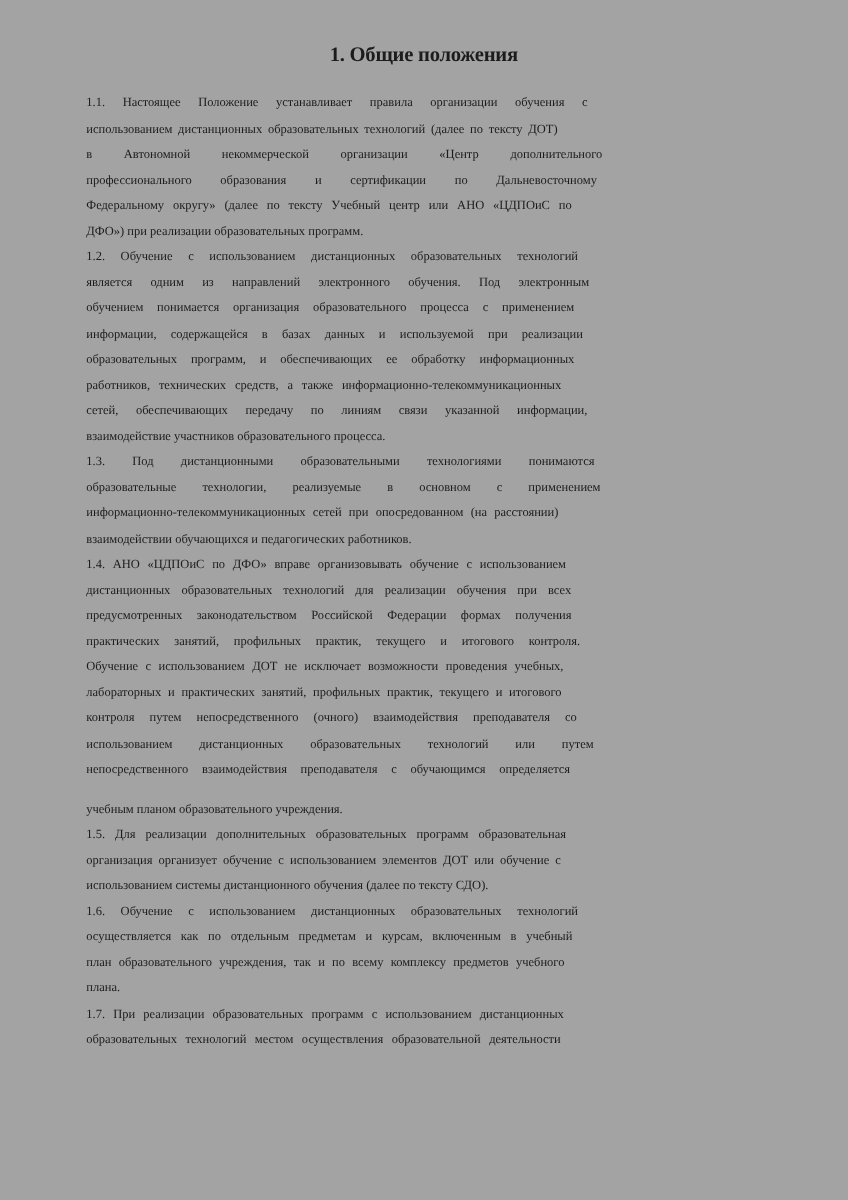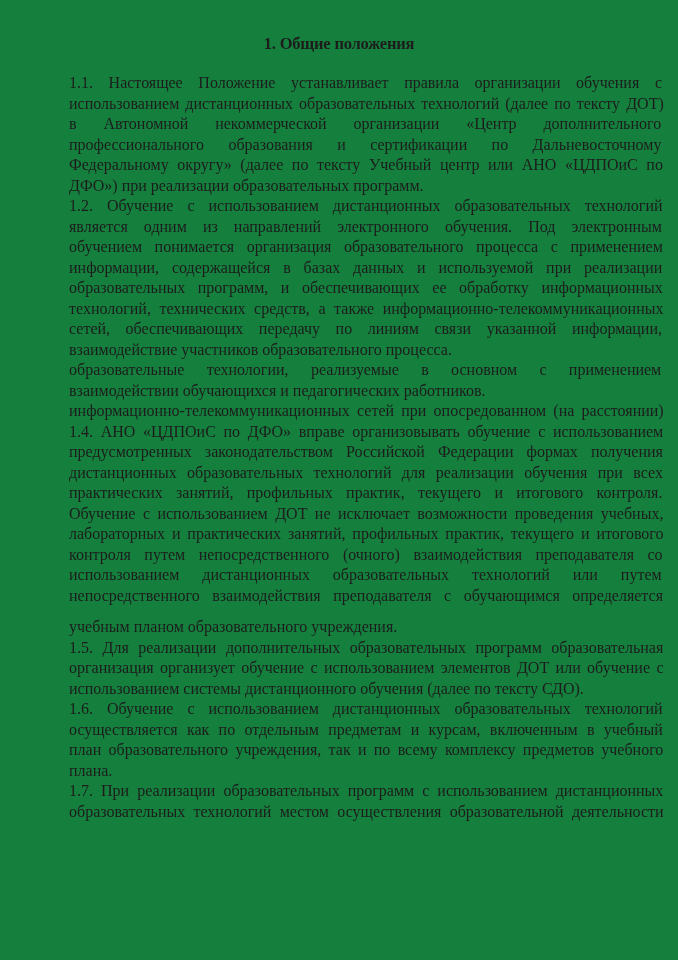--- a/index.html
+++ b/index.html
@@ -1,33 +1,33 @@
 <!DOCTYPE html>
 <html><head>
 <meta charset="utf-8">
 <style>
   html, body { margin: 0; padding: 0; background: #ffffff; }
   body { width: 678px; height: 960px; overflow: hidden; position: relative; }
   .page {
     position: absolute; left: 0; top: 0; width: 678px; height: 960px;
-    background: #15803d;
+    background: #a3a3a3;
     font-family: "Liberation Serif", "DejaVu Serif", serif;
     color: #1c1c1c;
   }
   .heading {
     position: absolute; left: 0; top: 34px; width: 678px;
     text-align: center; font-weight: bold; font-size: 16.5px; line-height: 20px;
     letter-spacing: -0.2px;
   }
   .body {
     position: absolute; left: 69px; top: 73px; width: 580px;
   }
   .line {
     display: block; height: 20.5px; line-height: 20.5px;
-    font-size: 16px; white-space: nowrap;
+    font-size: 10px; white-space: nowrap;
     text-align: justify; text-align-last: justify;
     overflow: visible;
   }
   .line.last { text-align: left; text-align-last: left; }
 </style>
 </head>
 <body>
 
 <div class="page">
   <div class="heading">1. Общие положения</div>
@@ -39,33 +39,34 @@
         <span class="line" style="text-align: left; text-align-last: left; display: block; word-spacing: 20.4156px;">профессионального образования и сертификации по Дальневосточному</span>
         <span class="line" style="text-align: left; text-align-last: left; display: block; word-spacing: 4.58437px;">Федеральному округу» (далее по тексту Учебный центр или АНО «ЦДПОиС по</span>
         <span class="line last" style="text-align: left; text-align-last: left; display: block;">ДФО») при реализации образовательных программ.</span>
       </div>
       <div class="para">
         <span class="line" style="text-align: left; text-align-last: left; display: block; word-spacing: 9.98438px;">1.2. Обучение с использованием дистанционных образовательных технологий</span>
         <span class="line" style="text-align: left; text-align-last: left; display: block; word-spacing: 12.0781px;">является одним из направлений электронного обучения. Под электронным</span>
         <span class="line" style="text-align: left; text-align-last: left; display: block; word-spacing: 8.54948px;">обучением понимается организация образовательного процесса с применением</span>
         <span class="line" style="text-align: left; text-align-last: left; display: block; word-spacing: 8.83008px;">информации, содержащейся в базах данных и используемой при реализации</span>
         <span class="line" style="text-align: left; text-align-last: left; display: block; word-spacing: 8.59375px;">образовательных программ, и обеспечивающих ее обработку информационных</span>
-        <span class="line" style="text-align: left; text-align-last: left; display: block; word-spacing: 4.58437px;">технологий, технических средств, а также информационно-телекоммуникационных</span>
+        <span class="line" style="text-align: left; text-align-last: left; display: block; word-spacing: 4.58437px;">работников, технических средств, а также информационно-телекоммуникационных</span>
         <span class="line" style="text-align: left; text-align-last: left; display: block; word-spacing: 11.5491px;">сетей, обеспечивающих передачу по линиям связи указанной информации,</span>
         <span class="line last" style="text-align: left; text-align-last: left; display: block;">взаимодействие участников образовательного процесса.</span>
       </div>
       <div class="para">
+        <span class="line" style="text-align: left; text-align-last: left; display: block; word-spacing: 19.3094px;">1.3. Под дистанционными образовательными технологиями понимаются</span>
         <span class="line" style="text-align: left; text-align-last: left; display: block; word-spacing: 18.3464px;">образовательные технологии, реализуемые в основном с применением</span>
+        <span class="line" style="text-align: left; text-align-last: left; display: block; word-spacing: 3.21563px;">информационно-телекоммуникационных сетей при опосредованном (на расстоянии)</span>
         <span class="line last" style="text-align: left; text-align-last: left; display: block;">взаимодействии обучающихся и педагогических работников.</span>
-        <span class="line" style="text-align: left; text-align-last: left; display: block; word-spacing: 3.21563px;">информационно-телекоммуникационных сетей при опосредованном (на расстоянии)</span>
       </div>
       <div class="para">
         <span class="line" style="text-align: left; text-align-last: left; display: block; word-spacing: 3.68229px;">1.4. АНО «ЦДПОиС по ДФО» вправе организовывать обучение с использованием</span>
+        <span class="line" style="text-align: left; text-align-last: left; display: block; word-spacing: 6.3683px;">дистанционных образовательных технологий для реализации обучения при всех</span>
         <span class="line" style="text-align: left; text-align-last: left; display: block; word-spacing: 9.09375px;">предусмотренных законодательством Российской Федерации формах получения</span>
-        <span class="line" style="text-align: left; text-align-last: left; display: block; word-spacing: 6.3683px;">дистанционных образовательных технологий для реализации обучения при всех</span>
         <span class="line" style="text-align: left; text-align-last: left; display: block; word-spacing: 9.2567px;">практических занятий, профильных практик, текущего и итогового контроля.</span>
         <span class="line" style="text-align: left; text-align-last: left; display: block; word-spacing: 3.42578px;">Обучение с использованием ДОТ не исключает возможности проведения учебных,</span>
         <span class="line" style="text-align: left; text-align-last: left; display: block; word-spacing: 2.89453px;">лабораторных и практических занятий, профильных практик, текущего и итогового</span>
         <span class="line" style="text-align: left; text-align-last: left; display: block; word-spacing: 9.51823px;">контроля путем непосредственного (очного) взаимодействия преподавателя со</span>
         <span class="line" style="text-align: left; text-align-last: left; display: block; word-spacing: 18.9344px;">использованием дистанционных образовательных технологий или путем</span>
         <span class="line" style="text-align: left; text-align-last: left; display: block; word-spacing: 8.45px;">непосредственного взаимодействия преподавателя с обучающимся определяется</span>
         <span class="line last" style="text-align: right; text-align-last: left; display: block; margin-top: 11px;">учебным планом образовательного учреждения.</span>
       </div>
       <div class="para">
         <span class="line" style="text-align: center; text-align-last: left; display: block; word-spacing: 5.48958px;">1.5. Для реализации дополнительных образовательных программ образовательная</span>

